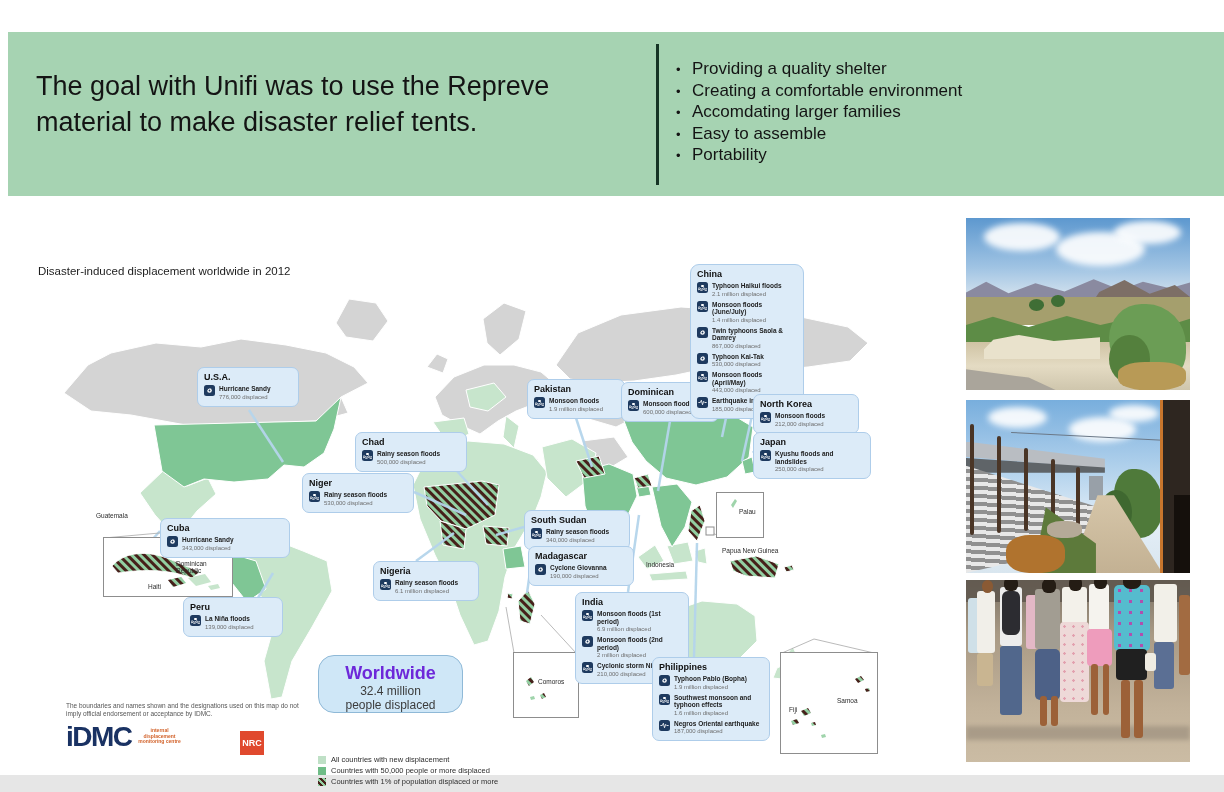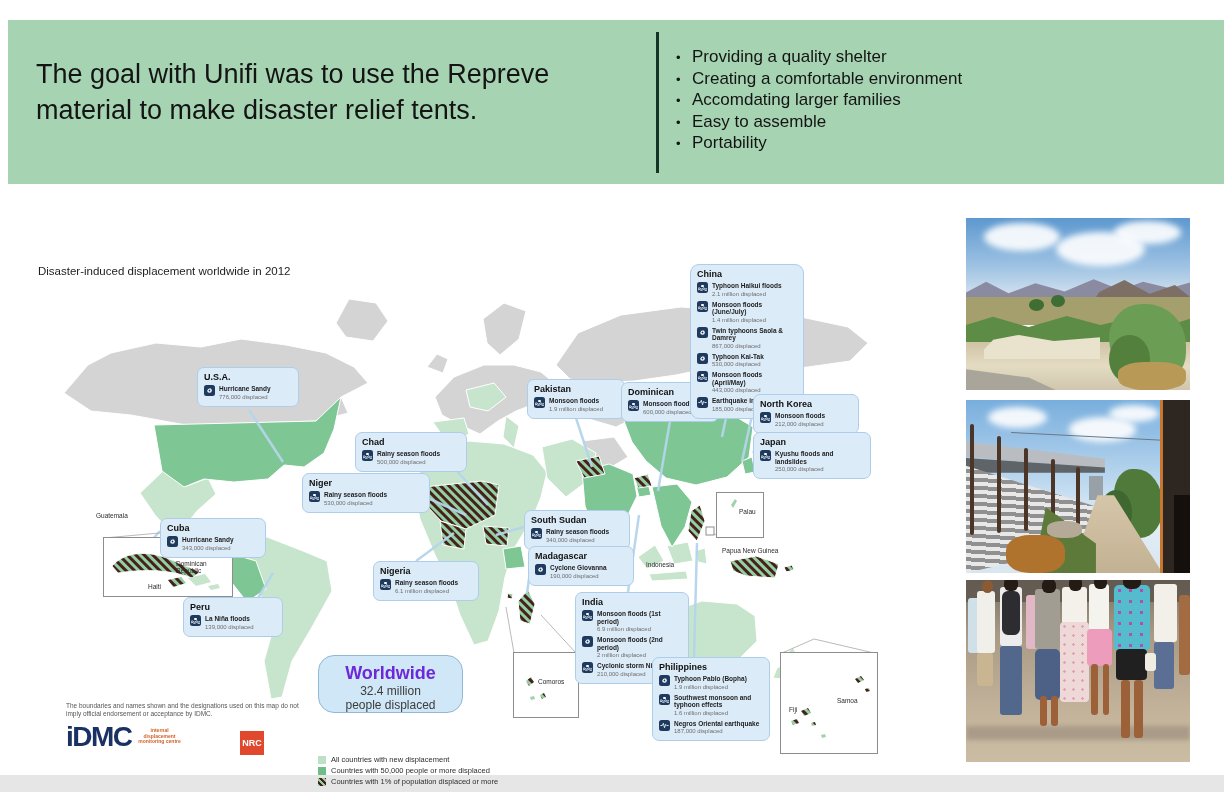--- a/index.html
+++ b/index.html
@@ -1,20 +1,20 @@
 <!DOCTYPE html>
 <html><head>
 <meta charset="utf-8">
 <style>
   html,body{margin:0;padding:0;background:#fff;}
   body{width:1224px;height:792px;position:relative;overflow:hidden;
        font-family:"Liberation Sans",sans-serif;-webkit-font-smoothing:antialiased;}
 
   
-  .banner{position:absolute;left:8px;top:20px;right:0;height:164px;background:#a6d3b2;}
+  .banner{position:absolute;left:8px;top:32px;right:0;height:164px;background:#a6d3b2;}
   .headline{position:absolute;left:28px;top:36px;width:600px;font-size:27px;line-height:36px;color:#141414;}
   .banner-divider{position:absolute;left:648px;top:12px;width:3px;height:141px;background:#163526;}
   .bullets{position:absolute;left:666px;top:26px;margin:0;padding:0;list-style:none;
            font-size:17px;line-height:21.5px;color:#141414;}
   .bullets li{padding-left:18px;position:relative;}
   .bullets li::before{content:"•";position:absolute;left:2px;font-size:13px;top:1px;}
 
   
   .map-panel{position:absolute;left:36px;top:215px;width:914px;height:555px;}
   .map-title{position:absolute;left:2px;top:50px;font-size:11.5px;color:#1d1d1d;}
@@ -28,22 +28,22 @@
   .co-title{font-weight:bold;font-size:9px;color:#101010;margin-bottom:1px;}
   .co-row{display:flex;gap:4px;margin-top:3px;align-items:flex-start;}
   .co-icon{flex:0 0 11px;width:11px;height:11px;background:#1e3a5f;border-radius:2.5px;
            display:flex;align-items:center;justify-content:center;}
   .co-icon svg{width:9px;height:7px;display:block;}
   .co-event{font-size:6.5px;line-height:7.5px;color:#1c1c1c;font-weight:bold;}
   .co-count{font-size:6px;line-height:7px;color:#6e6e6e;margin-top:1px;}
 
   .co-usa{left:161px;top:152px;width:102px;}
   .co-chad{left:319px;top:217px;width:112px;}
-  .co-niger{left:266px;top:258px;width:128px;}
-  .co-cuba{left:124px;top:303px;width:106px;}
+  .co-niger{left:266px;top:258px;width:112px;}
+  .co-cuba{left:124px;top:303px;width:130px;}
   .co-peru{left:147px;top:382px;width:100px;}
   .co-pakistan{left:491px;top:164px;width:98px;}
   .co-bangladesh{left:585px;top:167px;width:98px;}
   .co-china{left:654px;top:49px;width:114px;border-radius:9px;}
   .co-nkorea{left:717px;top:179px;width:106px;}
   .co-japan{left:717px;top:217px;width:118px;}
   .co-ssudan{left:488px;top:295px;width:106px;}
   .co-madagascar{left:492px;top:331px;width:106px;}
   .co-nigeria{left:337px;top:346px;width:106px;}
   .co-india{left:539px;top:377px;width:114px;}

